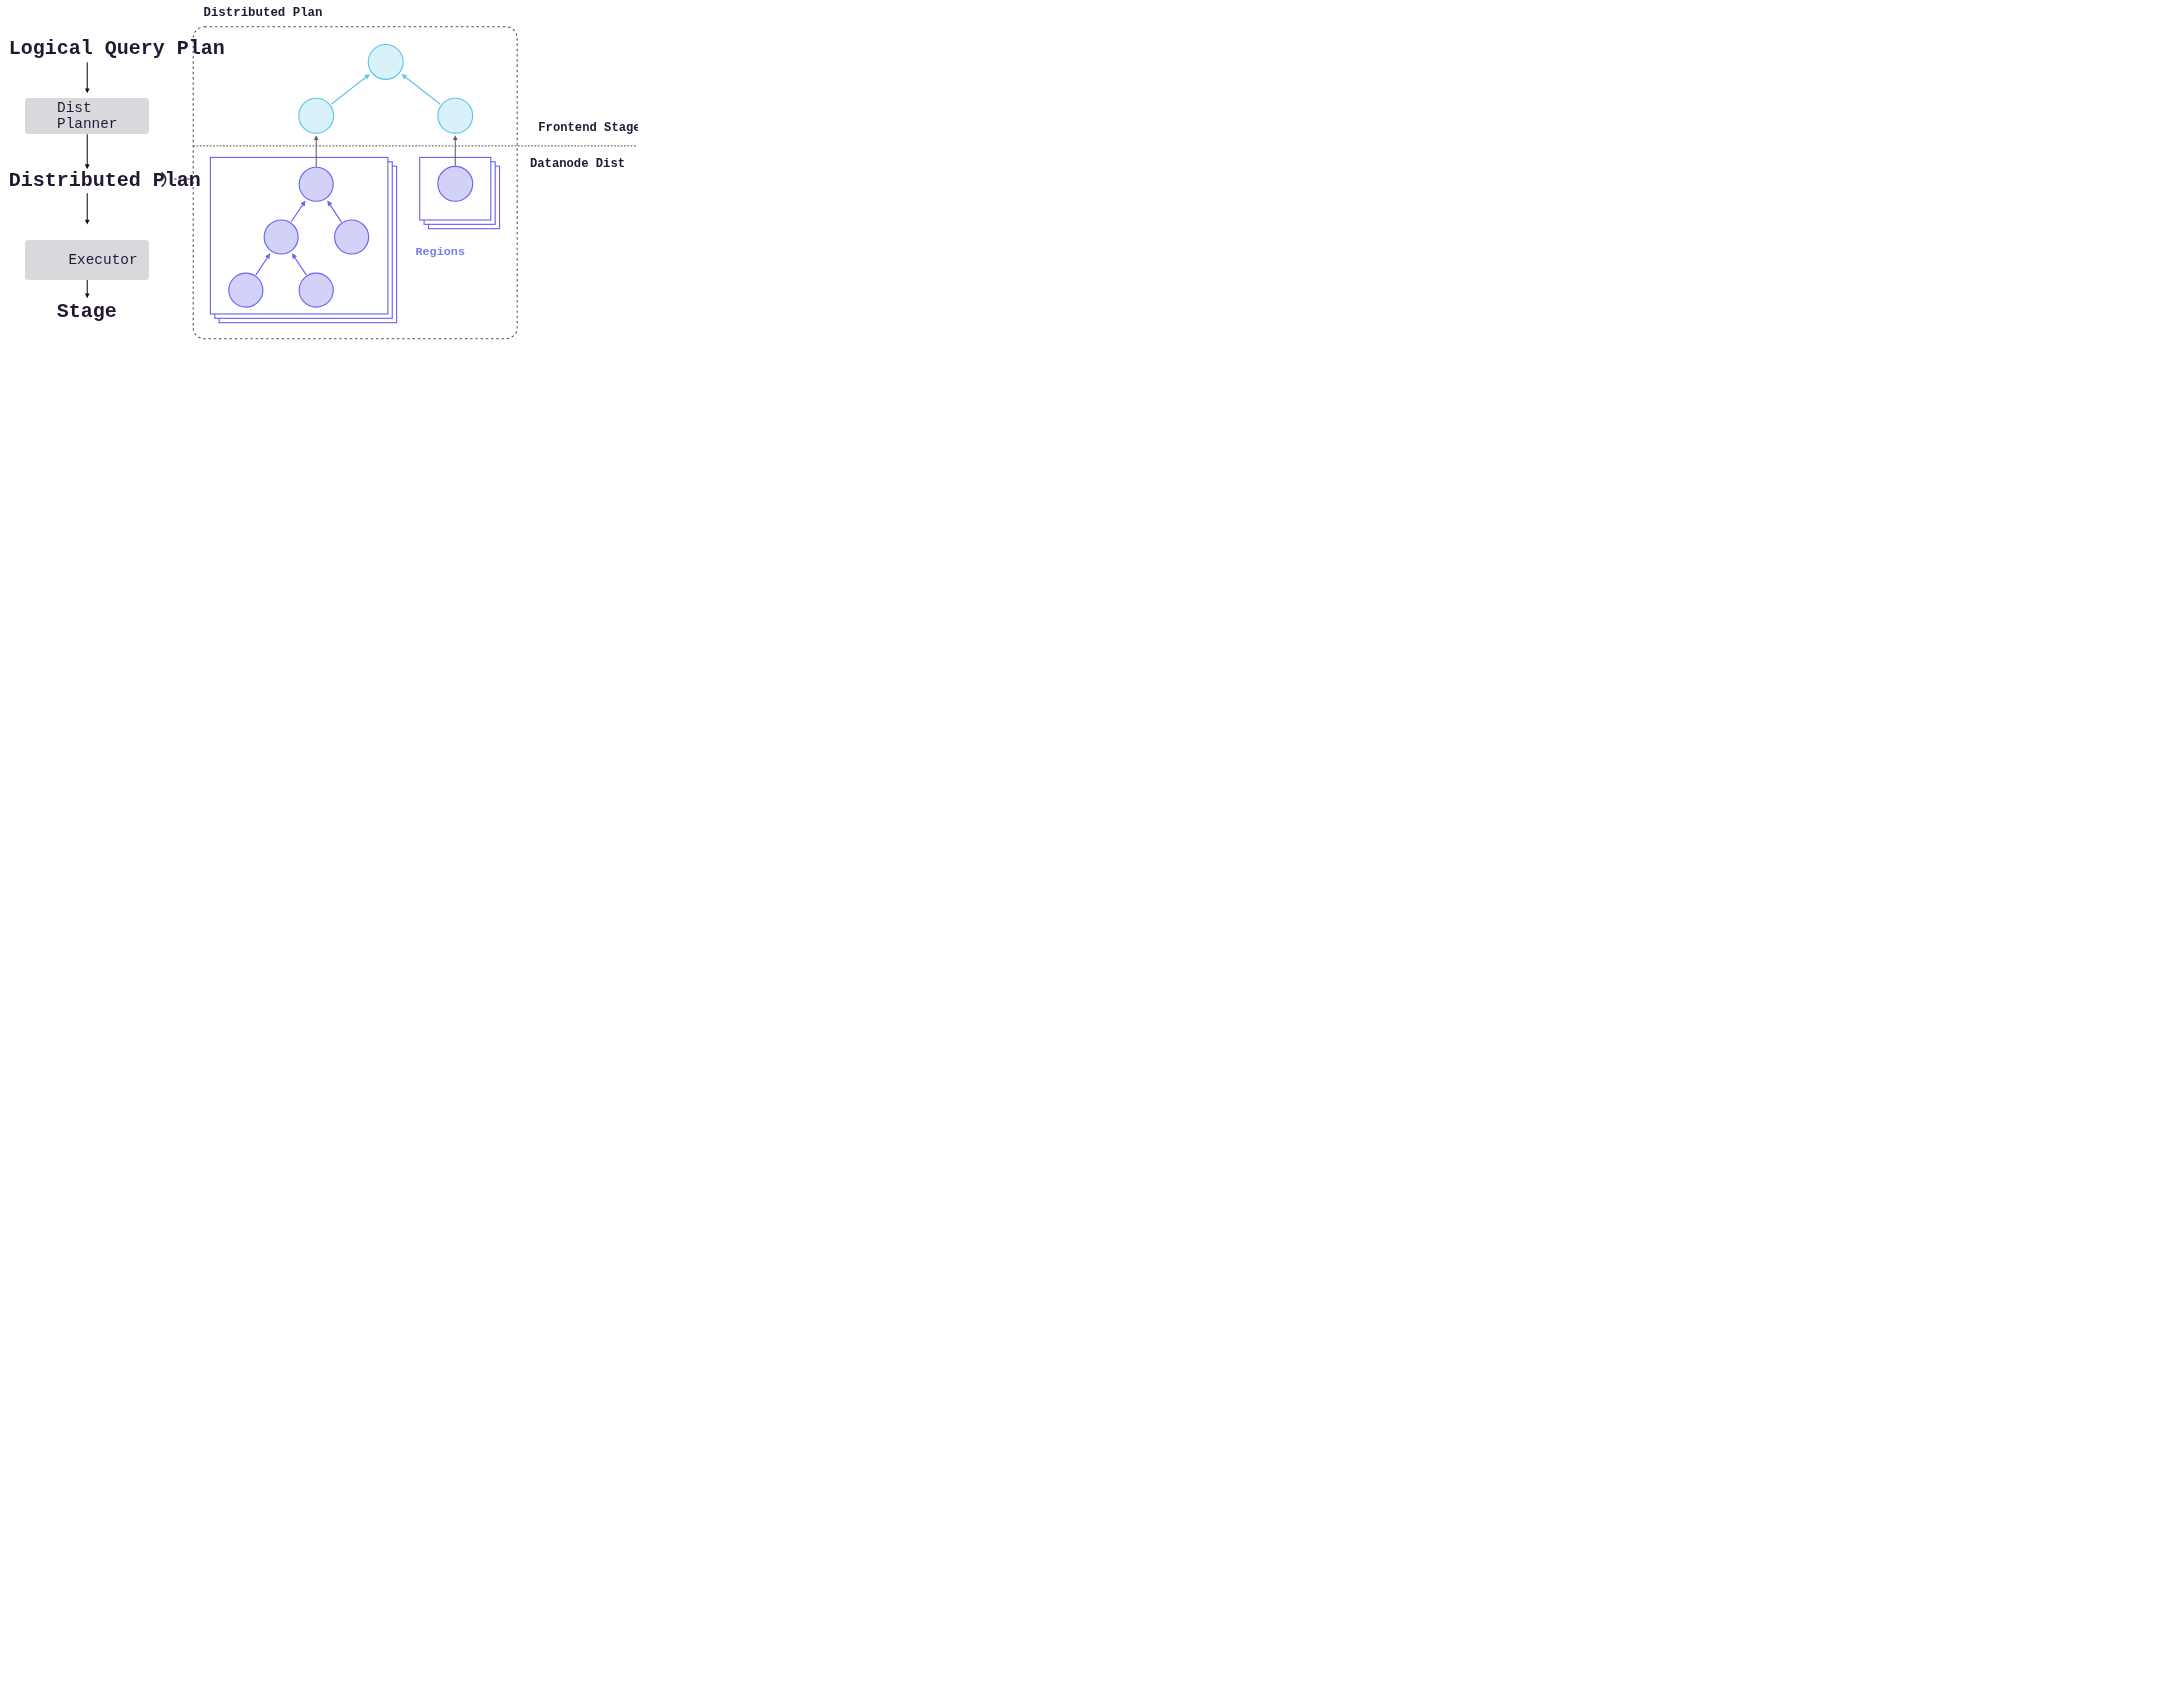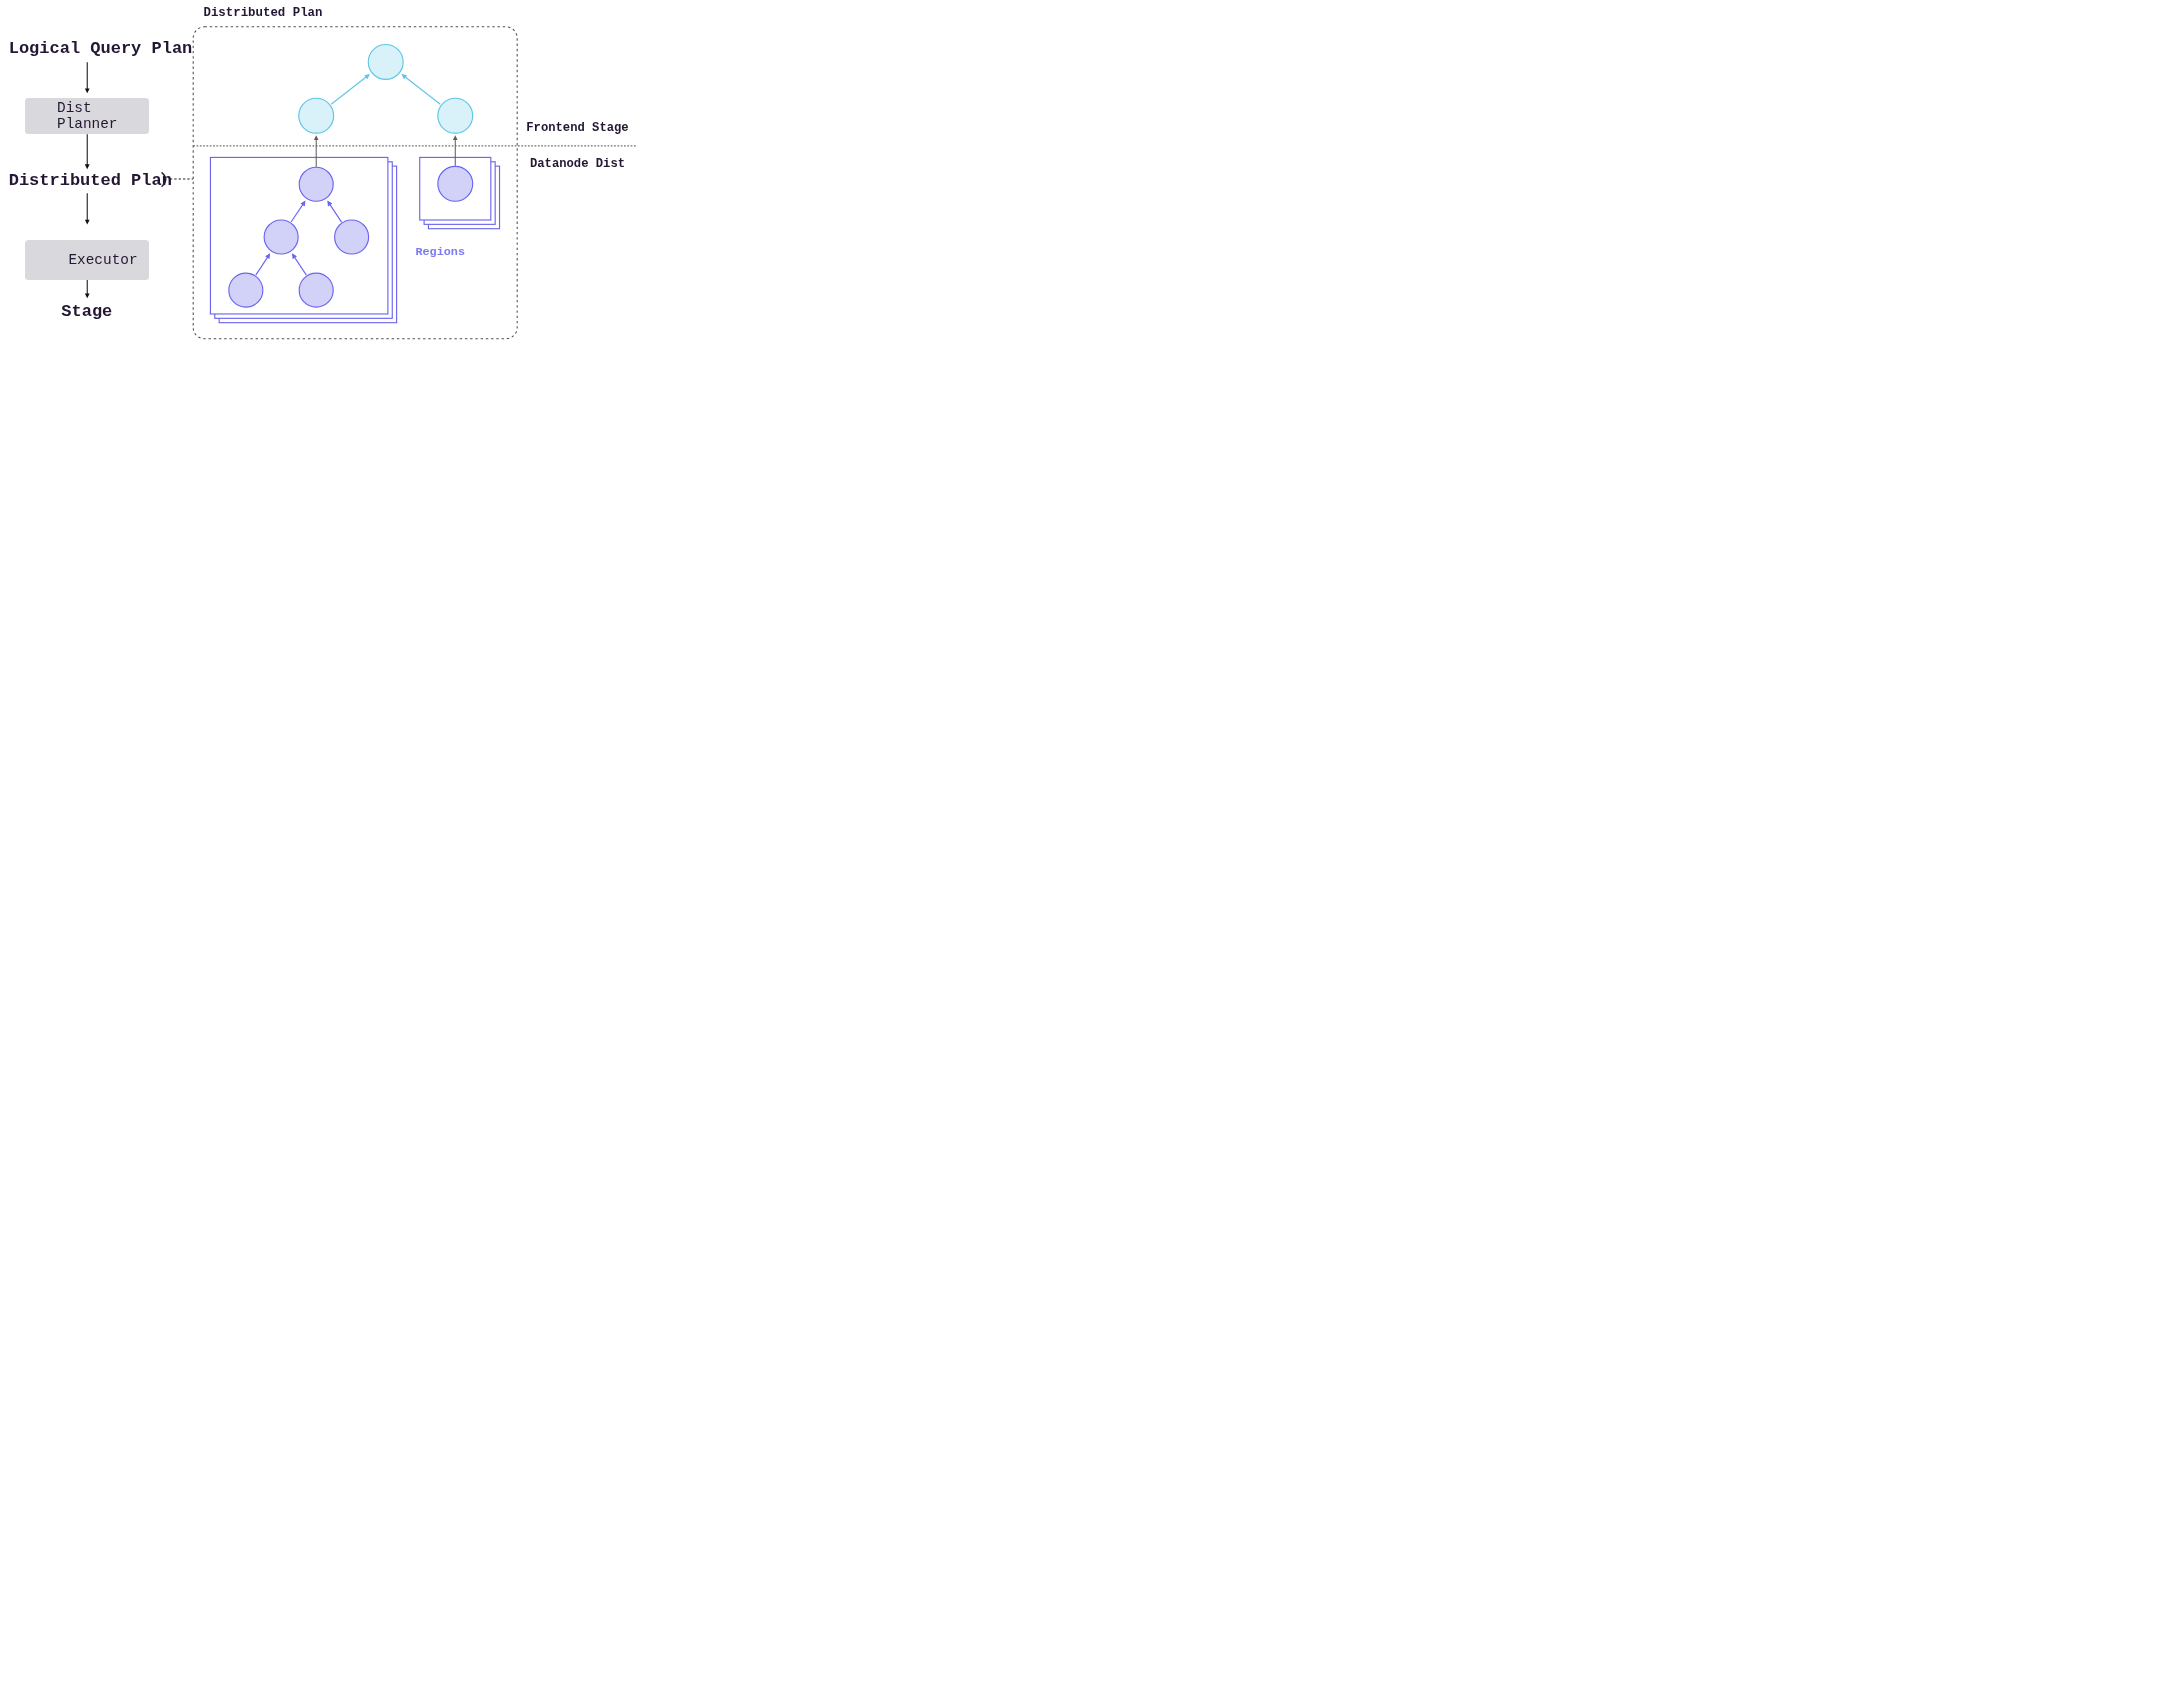--- a/index.html
+++ b/index.html
@@ -16,21 +16,21 @@
     --arrow-black:#111111;
     --bg:#ffffff;
   }
   html,body{margin:0;padding:0;background:var(--bg);}
   .canvas{
     position:relative;width:638px;height:341px;background:var(--bg);
     font-family:"Liberation Mono",monospace;color:var(--ink);overflow:hidden;
   }
   .canvas svg{position:absolute;left:0;top:0;width:638px;height:341px;display:block;}
   .lbl{position:absolute;white-space:nowrap;text-align:center;color:var(--ink);font-weight:bold;}
-  .lbl-big{font-size:17px;line-height:16.6px;}
+  .lbl-big{font-size:20px;line-height:16.6px;}
   .lbl-mid{font-size:12.2px;line-height:15px;}
   .flowbox{
     position:absolute;background:var(--box-gray);border-radius:3.5px;
     display:flex;align-items:center;justify-content:center;
   }
   .flowbox .boxlabel{font-size:14.4px;color:var(--ink);margin-left:32px;}
   .regions{font-size:11.8px;line-height:14px;color:var(--regions-text);}
   .title{font-size:12.4px;line-height:15.7px;}
 
   
@@ -130,20 +130,20 @@
   <div class="lbl lbl-big" style="left:8.7px;top:173px;width:157px;">Distributed Plan</div>
 
   <div class="flowbox" style="left:25px;top:240px;width:124px;height:40px;">
     <span class="boxlabel">Executor</span>
   </div>
 
   <div class="lbl lbl-big" style="left:8.3px;top:304px;width:157px;">Stage</div>
 
   <div class="lbl title" style="left:202px;top:5.7px;width:122px;">Distributed Plan</div>
 
-  <div class="lbl lbl-mid" style="left:520px;top:121px;width:115px;">Frontend Stage</div>
+  <div class="lbl lbl-mid" style="left:532px;top:121px;width:115px;">Frontend Stage</div>
 
   <div class="lbl lbl-mid" style="left:520px;top:157px;width:115px;">Datanode Dist</div>
 
   <div class="lbl regions" style="left:410px;top:245px;width:55px;text-align:right;">Regions</div>
 
 </div>
 
 
 </body></html>

